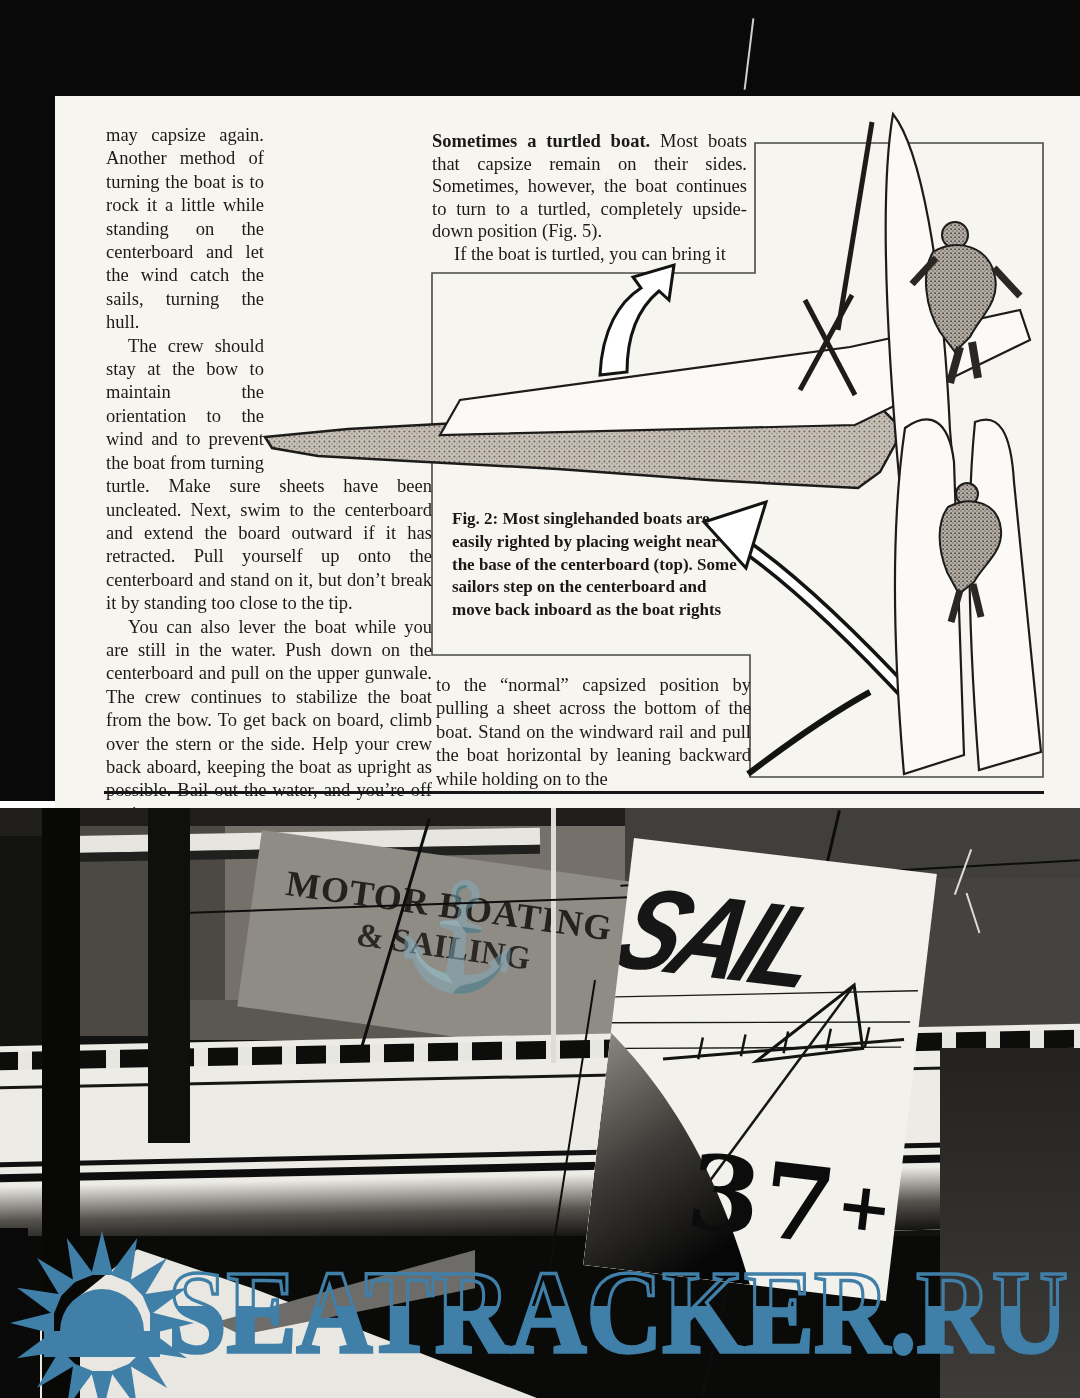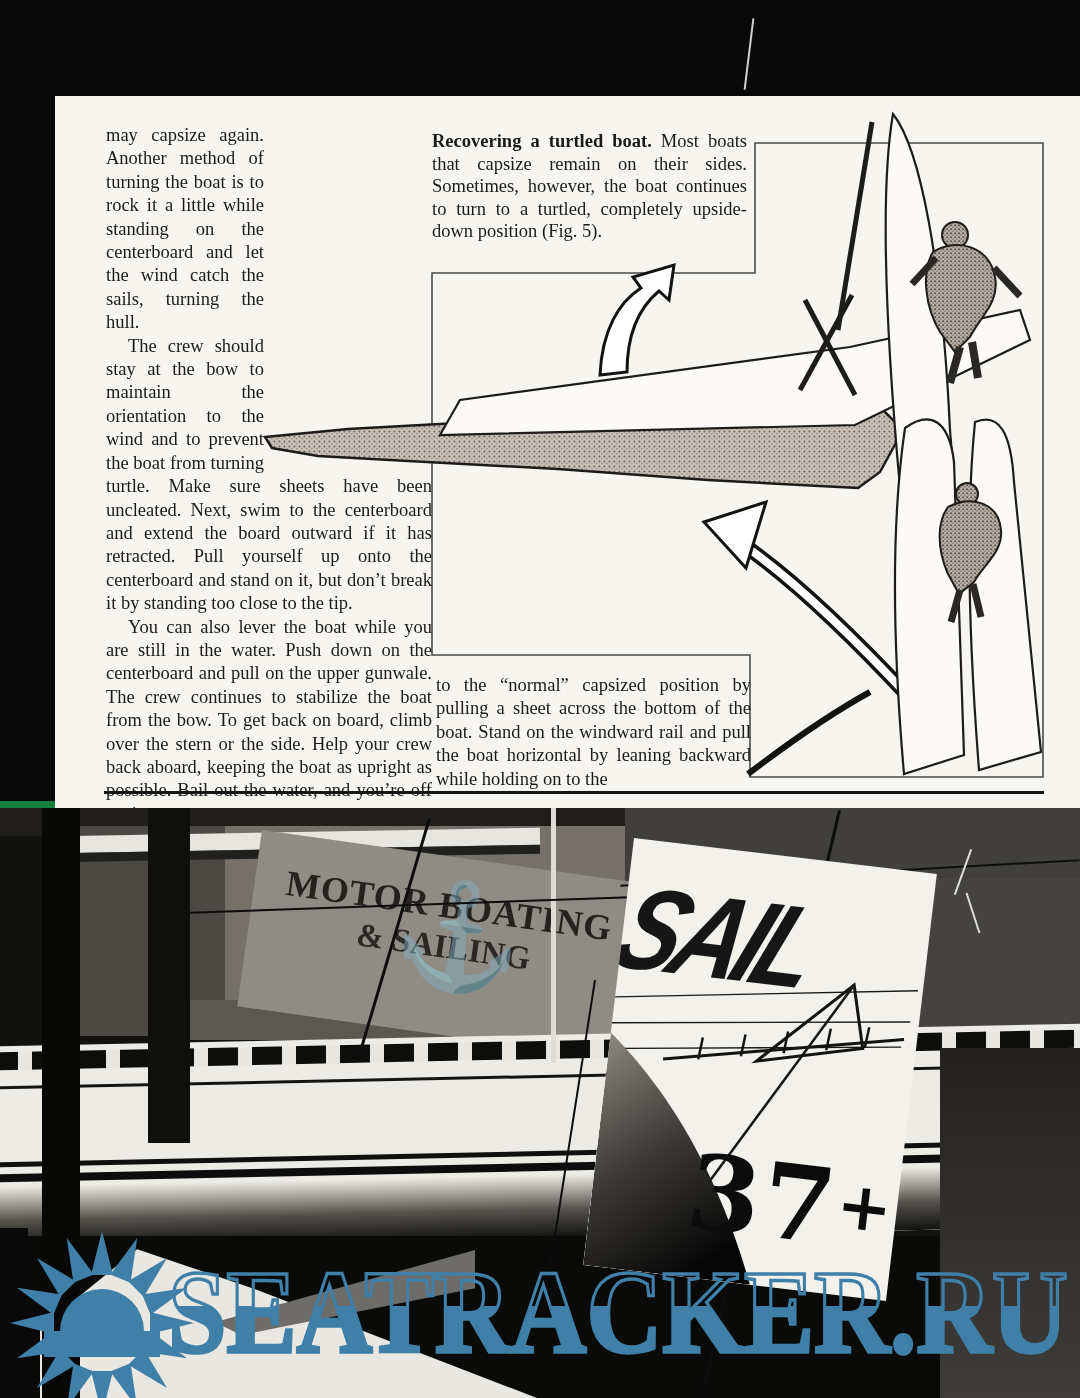--- a/index.html
+++ b/index.html
@@ -1,17 +1,17 @@
 <!DOCTYPE html>
 <html><head>
 <meta charset="utf-8">
 <style>
   html,body{margin:0;padding:0;background:#000;}
   #stage{position:relative;width:1080px;height:1398px;overflow:hidden;
-         background:#15803d;font-family:"Liberation Serif",serif;}
+         background:#ffffff;font-family:"Liberation Serif",serif;}
   .abs{position:absolute;}
   
   .scan-black{background:#090909;}
   
   #page{left:55px;top:96px;width:1025px;height:712px;background:#f6f5f0;}
   .col{color:#1b1a18;font-size:18.5px;line-height:23.4px;text-align:justify;}
   .col p{margin:0;text-indent:22px;}
   .col p.noindent{text-indent:0;}
   #leftcol{left:106px;top:124px;width:326px;height:662px;}
   #leftcol .wrapspacer{float:right;width:168px;height:96px;margin-top:252px;}
@@ -120,23 +120,25 @@
 
   <div class="abs col" id="leftcol">
     <div class="wrapspacer"></div>
     <p class="noindent">may capsize again. Another method of turning the boat is to rock it a little while standing on the centerboard and let the wind catch the sails, turning the hull.</p>
     <p>The crew should stay at the bow to maintain the orientation to the wind and to prevent the boat from turning turtle. Make sure sheets have been uncleated. Next, swim to the centerboard and extend the board outward if it has retracted. Pull yourself up onto the centerboard and stand on it, but don’t break it by standing too close to the tip.</p>
     <p>You can also lever the boat while you are still in the water. Push down on the centerboard and pull on the upper gunwale. The crew continues to stabilize the boat from the bow. To get back on board, climb over the stern or the side. Help your crew back aboard, keeping the boat as upright as possible. Bail out the water, and you’re off again.</p>
     <p>If you become tired after many attempts, lower the sails and try again. Success is almost guaranteed without the sails’ added resistance. Once the boat is upright, paddle to safety or re-hoist the sails.</p>
   </div>
 
   <div class="abs col" id="rightcol-top">
-    <p class="noindent"><b>Recovering a turtled boat.</b><span> Most boats that capsize remain on their sides. Sometimes, however, the boat continues to turn to a turtled, completely upside-down position (Fig. 5).</span></p>
-  </div>
-
+    <p class="noindent"><b>Sometimes a turtled boat.</b><span> Most boats that capsize remain on their sides. Sometimes, however, the boat continues to turn to a turtled, completely upside-down position (Fig. 5).</span></p>
+    <p>If the boat is turtled, you can bring it</p>
+  </div>
+
+  <div class="abs" id="figcap">Fig. 2: Most singlehanded boats are easily righted by placing weight near the base of the centerboard (top). Some sailors step on the centerboard and move back inboard as the boat rights</div>
 
   <div class="abs col" id="rightcol-bottom">
     <p class="noindent">to the “normal” capsized position by pulling a sheet across the bottom of the boat. Stand on the windward rail and pull the boat horizontal by leaning backward while holding on to the</p>
   </div>
 
   <div class="abs" id="rule"></div>
 
   <div class="abs grain" id="photo">
     <div class="abs" style="left:0;top:0;width:1080px;height:28px;background:#1f1e1c;"></div>
     <div class="abs noisy" style="left:55px;top:18px;width:570px;height:210px;background:#757069;"></div>

